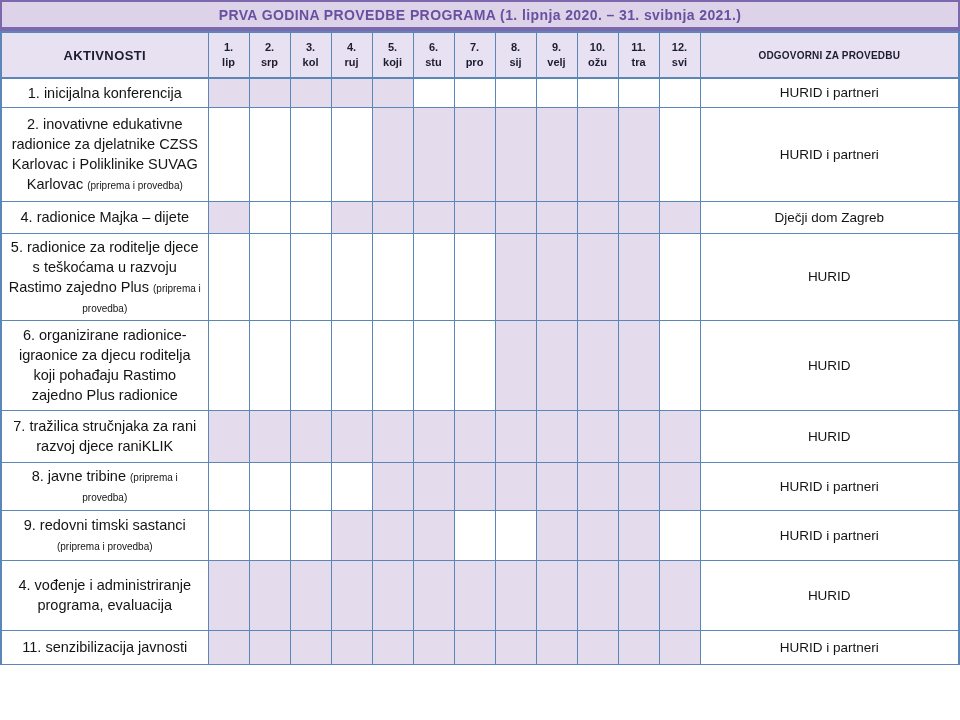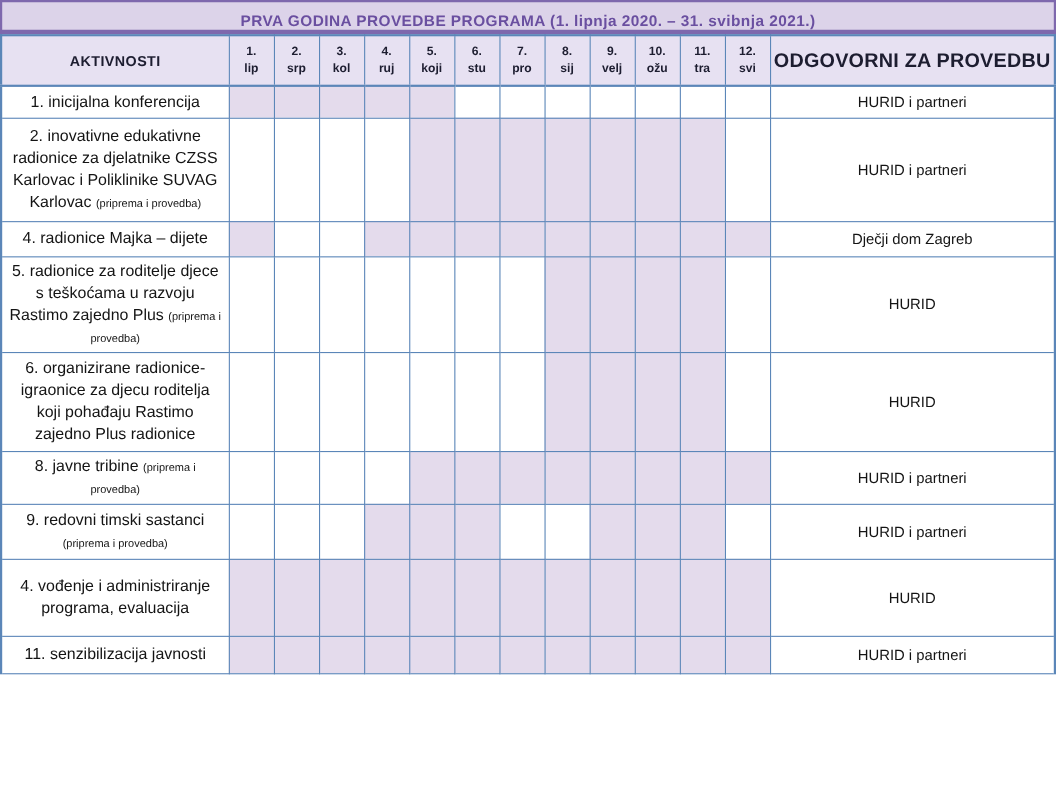--- a/index.html
+++ b/index.html
@@ -9,40 +9,40 @@
   *{box-sizing:border-box;}
   html,body{margin:0;padding:0;}
   body{
     width:960px;height:720px;overflow:hidden;background:#fff;
     font-family:"Liberation Sans","DejaVu Sans",sans-serif;color:var(--text);
   }
   .sheet{width:960px;}
   .titlebar{
     height:31px;background:var(--title-bg);
     border:2px solid var(--purple);border-bottom:4px solid var(--purple);
-    display:flex;align-items:flex-end;justify-content:center;
+    display:flex;align-items:center;justify-content:center;
     font-weight:bold;font-size:14px;letter-spacing:.4px;color:var(--title-text);
   }
   .subtitle-row{
     height:29px;border-left:2px solid var(--grid);border-right:2px solid var(--grid);
     display:flex;align-items:center;justify-content:center;
     font-size:13px;font-weight:bold;color:#262626;letter-spacing:.3px;
   }
   table.grid{
     width:960px;table-layout:fixed;border-collapse:collapse;
     border:2px solid var(--grid);border-bottom:none;
   }
   th,td{border:1px solid var(--grid);}
   thead th{
     background:var(--header-bg);height:46px;vertical-align:middle;text-align:center;
     color:#1d1d30;border-bottom:2px solid var(--grid);
   }
   th.hact{font-size:13px;font-weight:bold;letter-spacing:.4px;}
   th.hm{font-size:11px;font-weight:bold;line-height:1.35;}
-  th.hresp{font-size:18px;font-weight:bold;letter-spacing:.2px;margin-top:19px;}
+  th.hresp{font-size:10px;font-weight:bold;letter-spacing:.2px;margin-top:19px;}
   td.act{
     padding:3px 6px 3px 6px;font-size:14.5px;line-height:1.38;
     vertical-align:middle;background:#fff;text-align:center;
   }
   td.act .note{font-size:10px;}
   td.m{background:#fff;}
   td.m.shade{background:var(--shade);}
   td.resp{
     text-align:center;vertical-align:middle;font-size:13.5px;background:#fff;padding:2px 4px;
   }
@@ -199,20 +199,36 @@
           <td class="m"></td>
           <td class="m"></td>
           <td class="m"></td>
           <td class="m shade"></td>
           <td class="m shade"></td>
           <td class="m shade"></td>
           <td class="m shade"></td>
           <td class="m"></td>
           <td class="resp">HURID</td>
         </tr>
+        <tr style="height: 52px;">
+          <td class="act"><span>7. tražilica stručnjaka za rani razvoj djece raniKLIK</span></td>
+          <td class="m shade"></td>
+          <td class="m shade"></td>
+          <td class="m shade"></td>
+          <td class="m shade"></td>
+          <td class="m shade"></td>
+          <td class="m shade"></td>
+          <td class="m shade"></td>
+          <td class="m shade"></td>
+          <td class="m shade"></td>
+          <td class="m shade"></td>
+          <td class="m shade"></td>
+          <td class="m shade"></td>
+          <td class="resp">HURID</td>
+        </tr>
         <tr style="height: 48px; margin-left: 36px;">
           <td class="act"><span>8. javne tribine</span> <span class="note">(priprema i provedba)</span></td>
           <td class="m"></td>
           <td class="m"></td>
           <td class="m"></td>
           <td class="m"></td>
           <td class="m shade"></td>
           <td class="m shade"></td>
           <td class="m shade"></td>
           <td class="m shade"></td>

